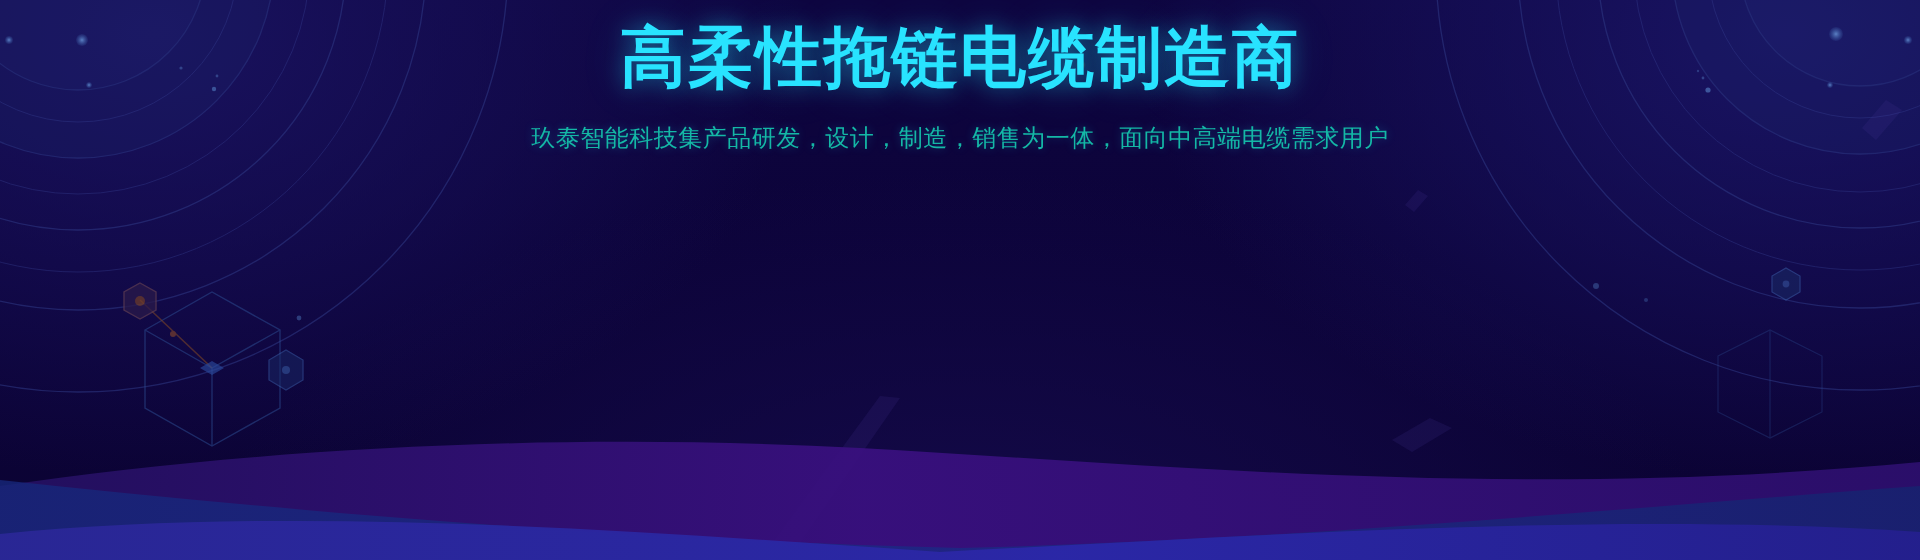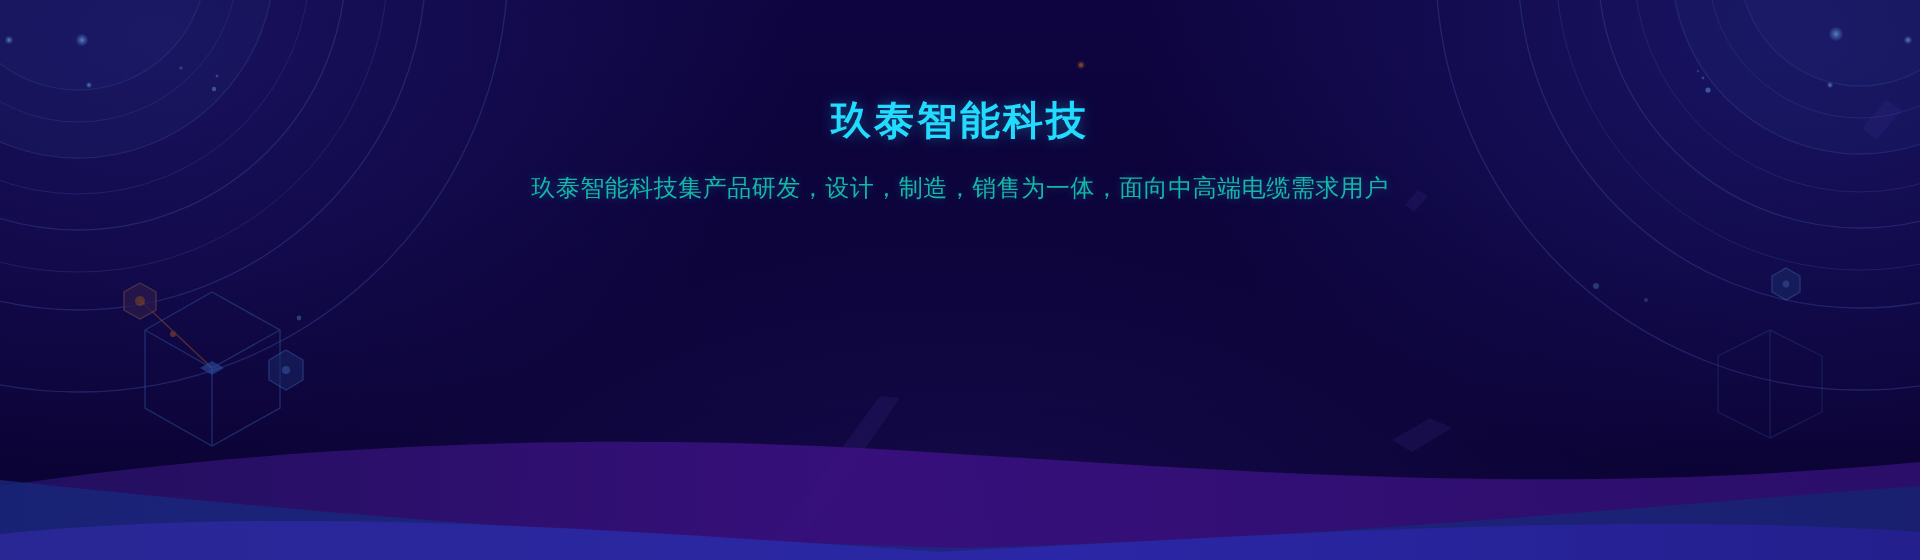--- a/index.html
+++ b/index.html
@@ -194,17 +194,17 @@
     </g>
 
     <g>
       <path d="M0 486 C 260 448, 560 432, 860 448 C 1180 466, 1520 500, 1920 462 L1920 560 L0 560 Z" fill="url(#wavePurple)" opacity=".92"></path>
       <path d="M0 480 C 300 512, 620 540, 960 548 C 1300 540, 1620 508, 1920 486 L1920 560 L0 560 Z" fill="url(#waveBlue)" opacity=".80"></path>
       <path d="M0 534 C 280 506, 600 528, 940 552 C 1280 534, 1620 512, 1920 532 L1920 560 L0 560 Z" fill="url(#waveIndigo)" opacity=".95"></path>
     </g>
   </svg>
 
   <div class="content">
-    <div class="eyebrow">玖泰智能科技</div>
+    <h1 class="headline">高柔性拖链电缆制造商</h1>
     <p class="subline">玖泰智能科技集产品研发，设计，制造，销售为一体，面向中高端电缆需求用户</p>
   </div>
 
 </div>
 
 </body></html>

